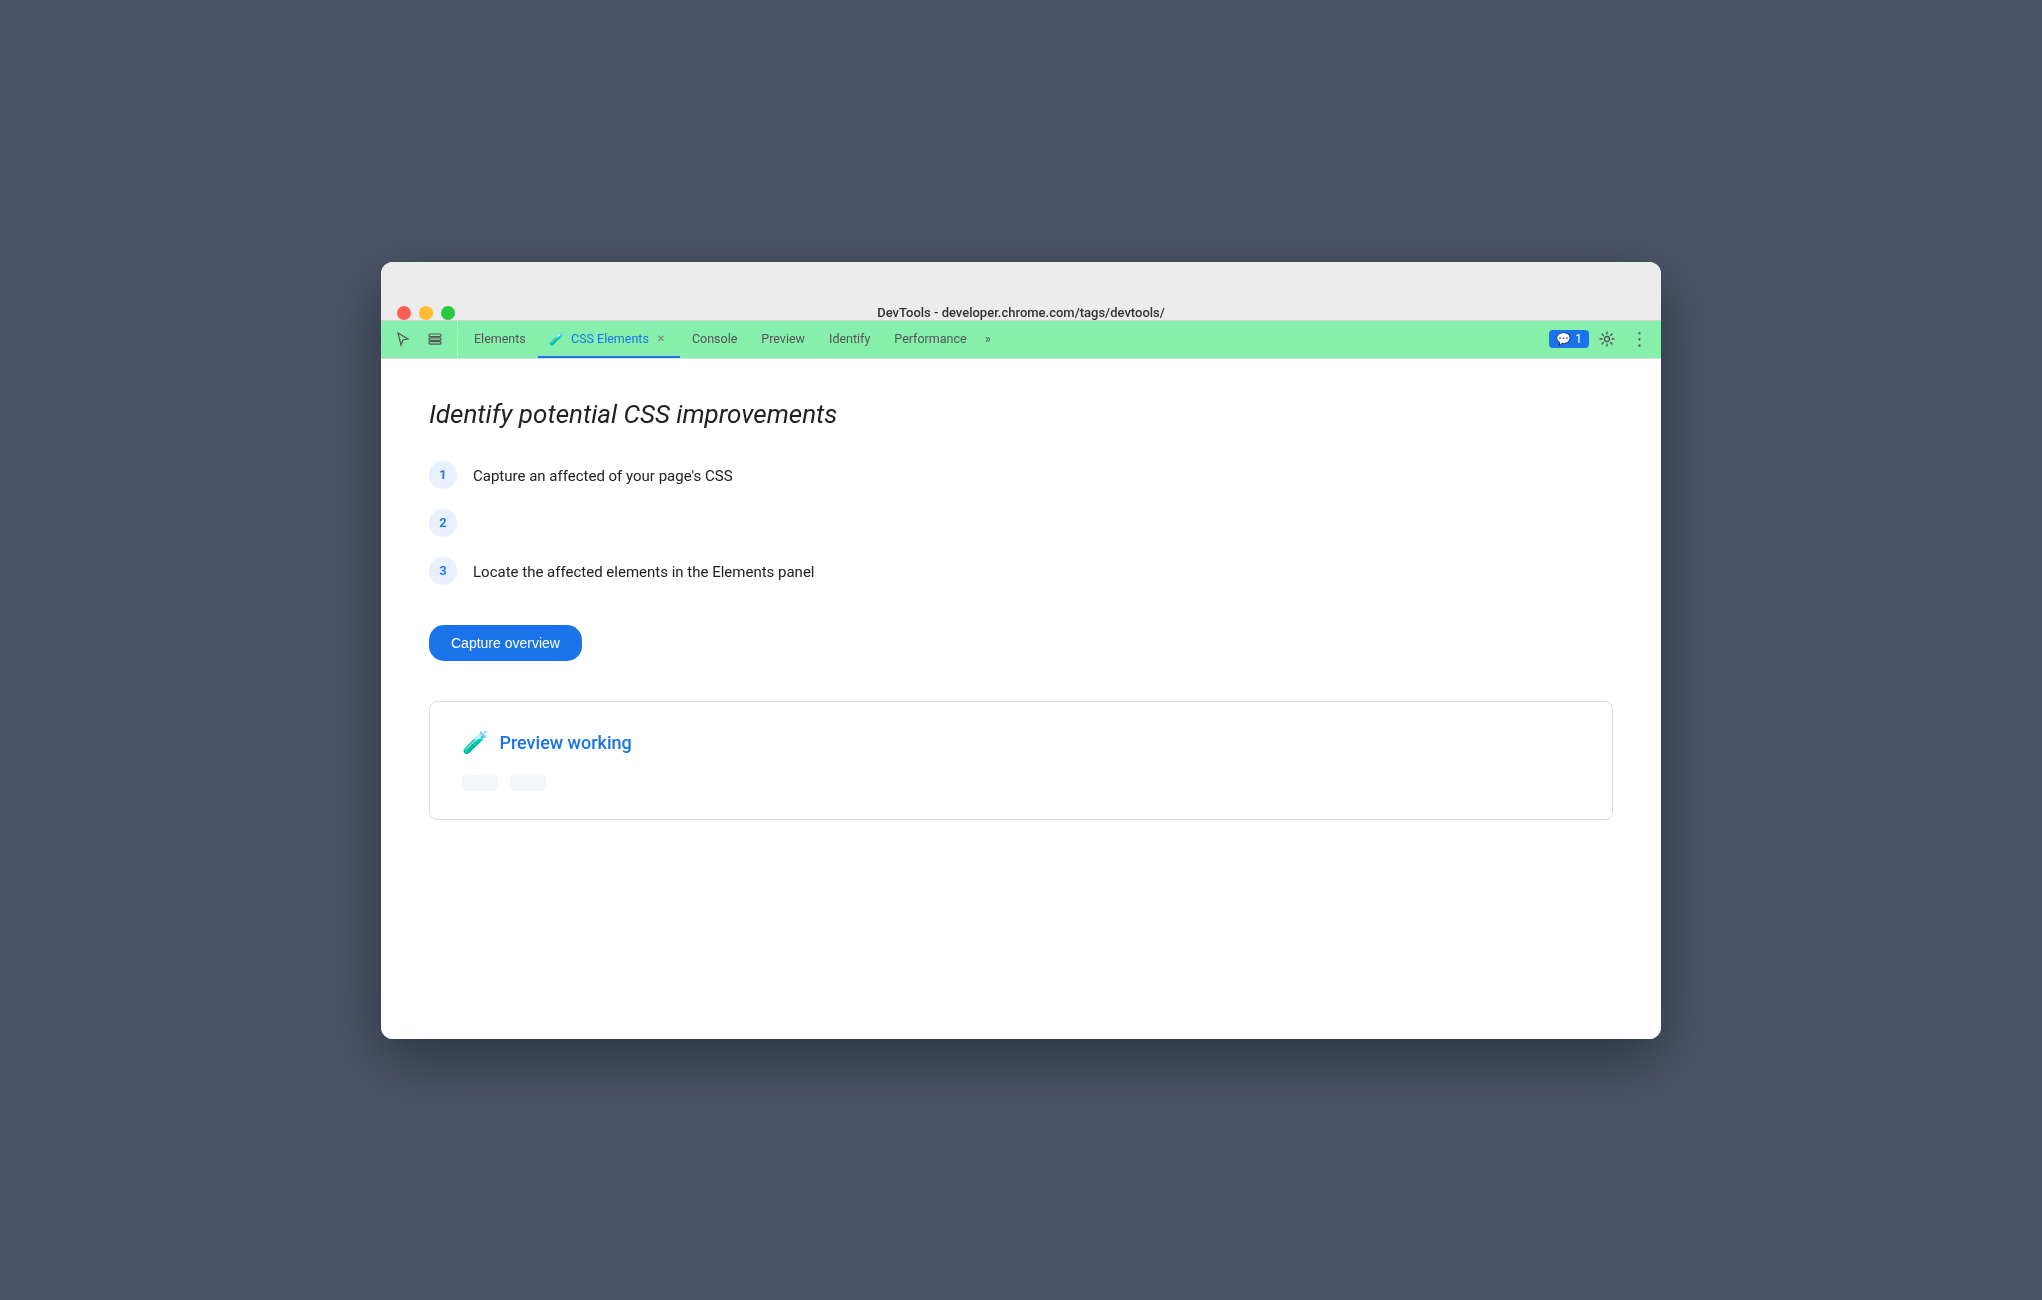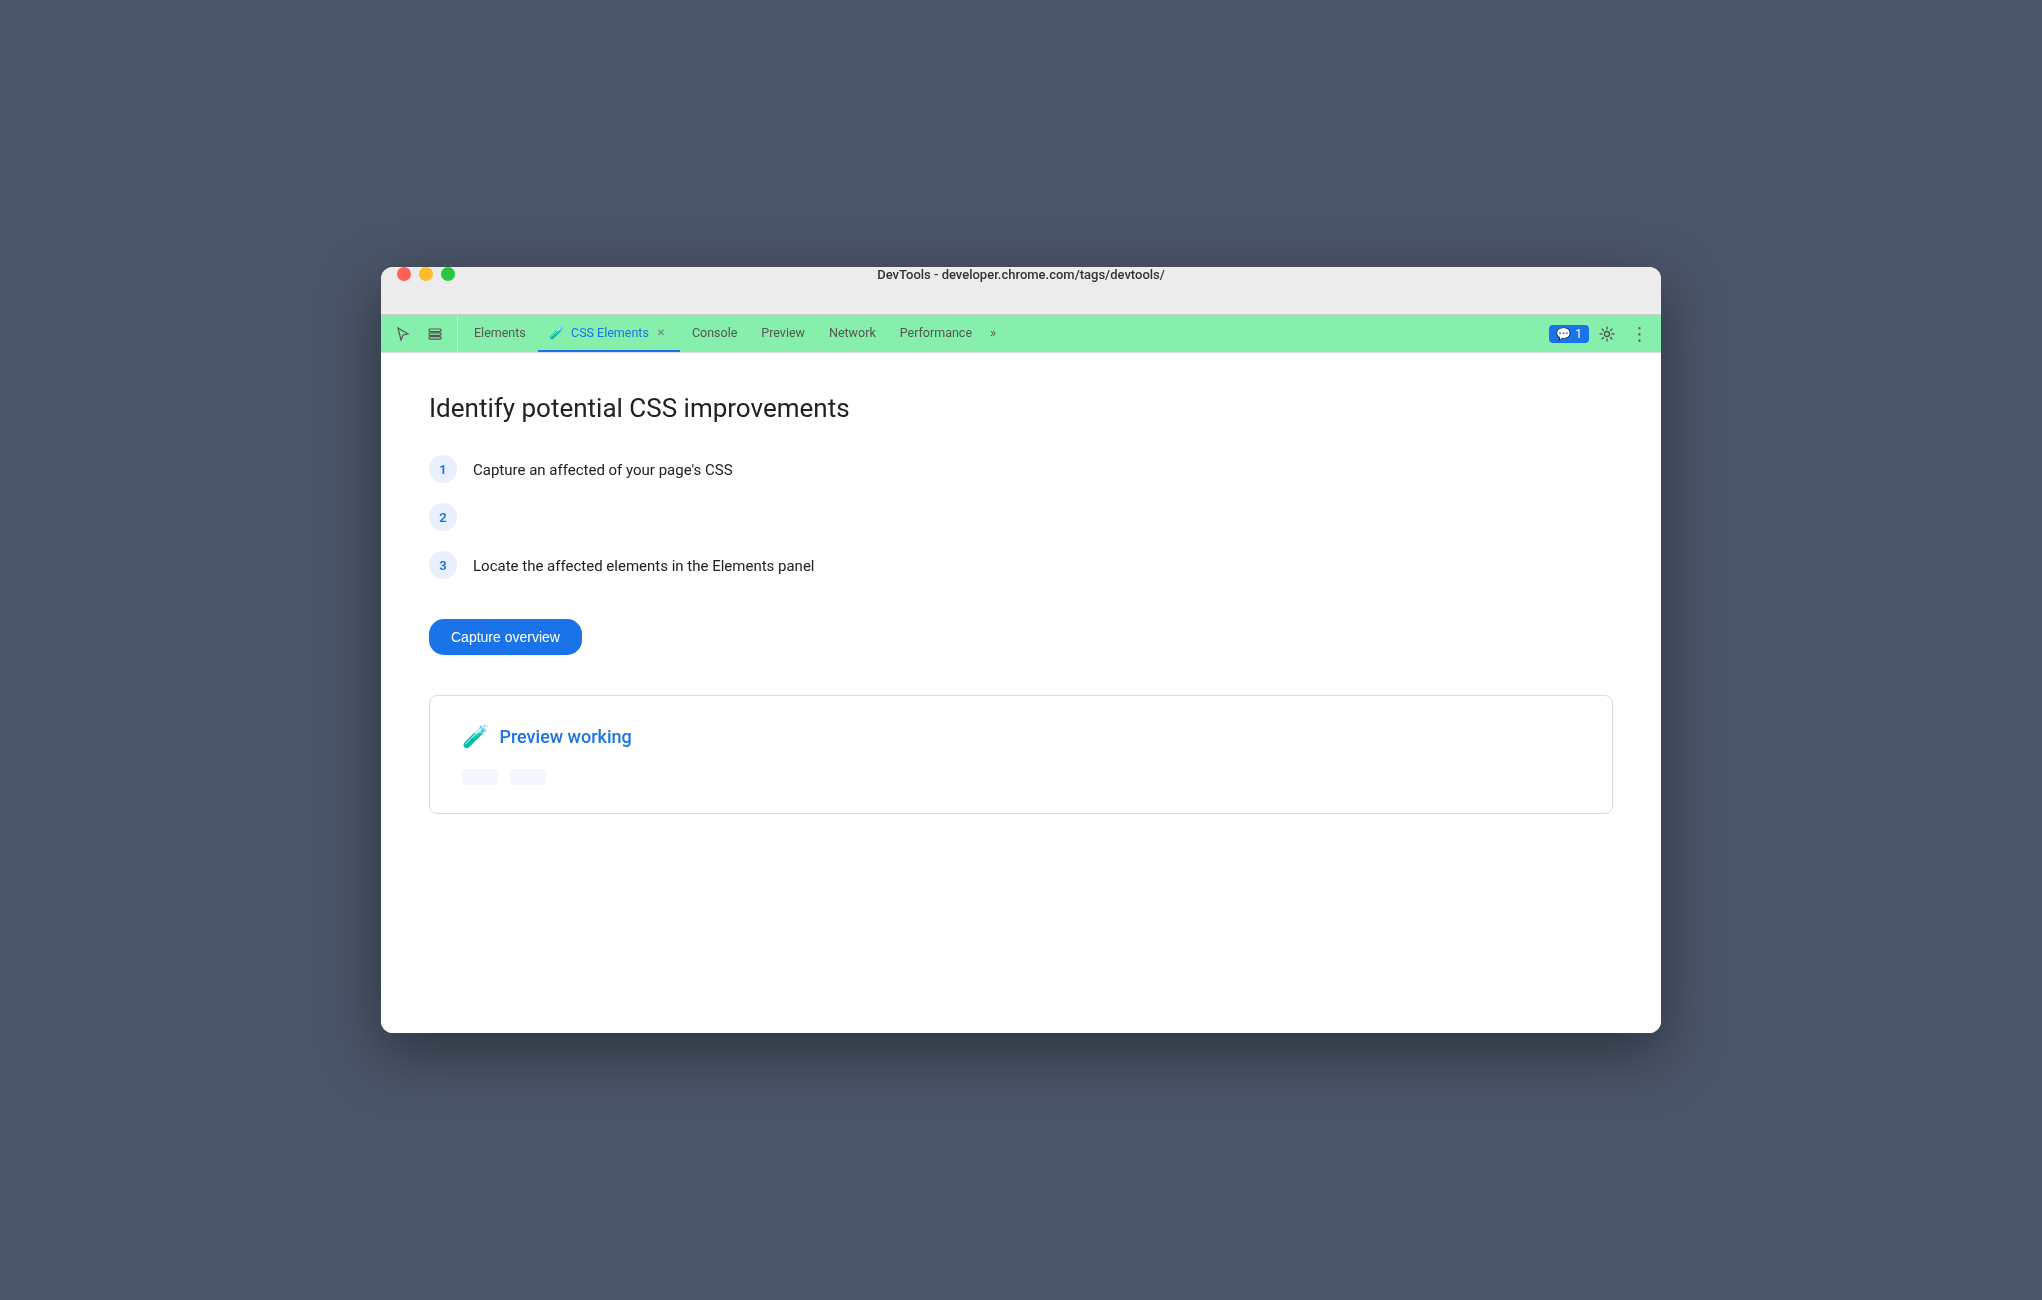--- a/index.html
+++ b/index.html
@@ -17,23 +17,23 @@
       width: 1280px;
       background: #ffffff;
       border-radius: 12px;
       box-shadow: 0 20px 60px rgba(0,0,0,0.4);
       overflow: hidden;
     }
 
     
     .titlebar {
       background: #ececec;
-      height: 48px;
-      display: flex;
-      align-items: flex-start;
+      height: 59px;
+      display: flex;
+      align-items: flex-end;
       padding: 0 16px;
       border-bottom: 1px solid #d0d0d0;
       position: relative;
     }
 
     .traffic-lights {
       display: flex;
       gap: 8px;
       align-items: center;
     }
@@ -154,20 +154,21 @@
       background: #ffffff;
       padding: 40px 48px;
       min-height: 680px;
     }
 
     .page-title {
       font-size: 26px;
       font-weight: 400;
       color: #202124;
       margin-bottom: 32px;
+      font-style: italic;
     }
 
     .steps-list {
       list-style: none;
       margin-bottom: 40px;
       display: flex;
       flex-direction: column;
       gap: 20px;
     }
 
@@ -308,21 +309,21 @@
 
       <div class="tab">
         <span>Console</span>
       </div>
 
       <div class="tab">
         <span>Preview</span>
       </div>
 
       <div class="tab">
-        <span>Network</span>
+        <span>Identify</span>
       </div>
 
       <div class="tab">
         <span>Performance</span>
       </div>
 
       <div class="tab more-tabs">
         <span>»</span>
       </div>
     </div>

